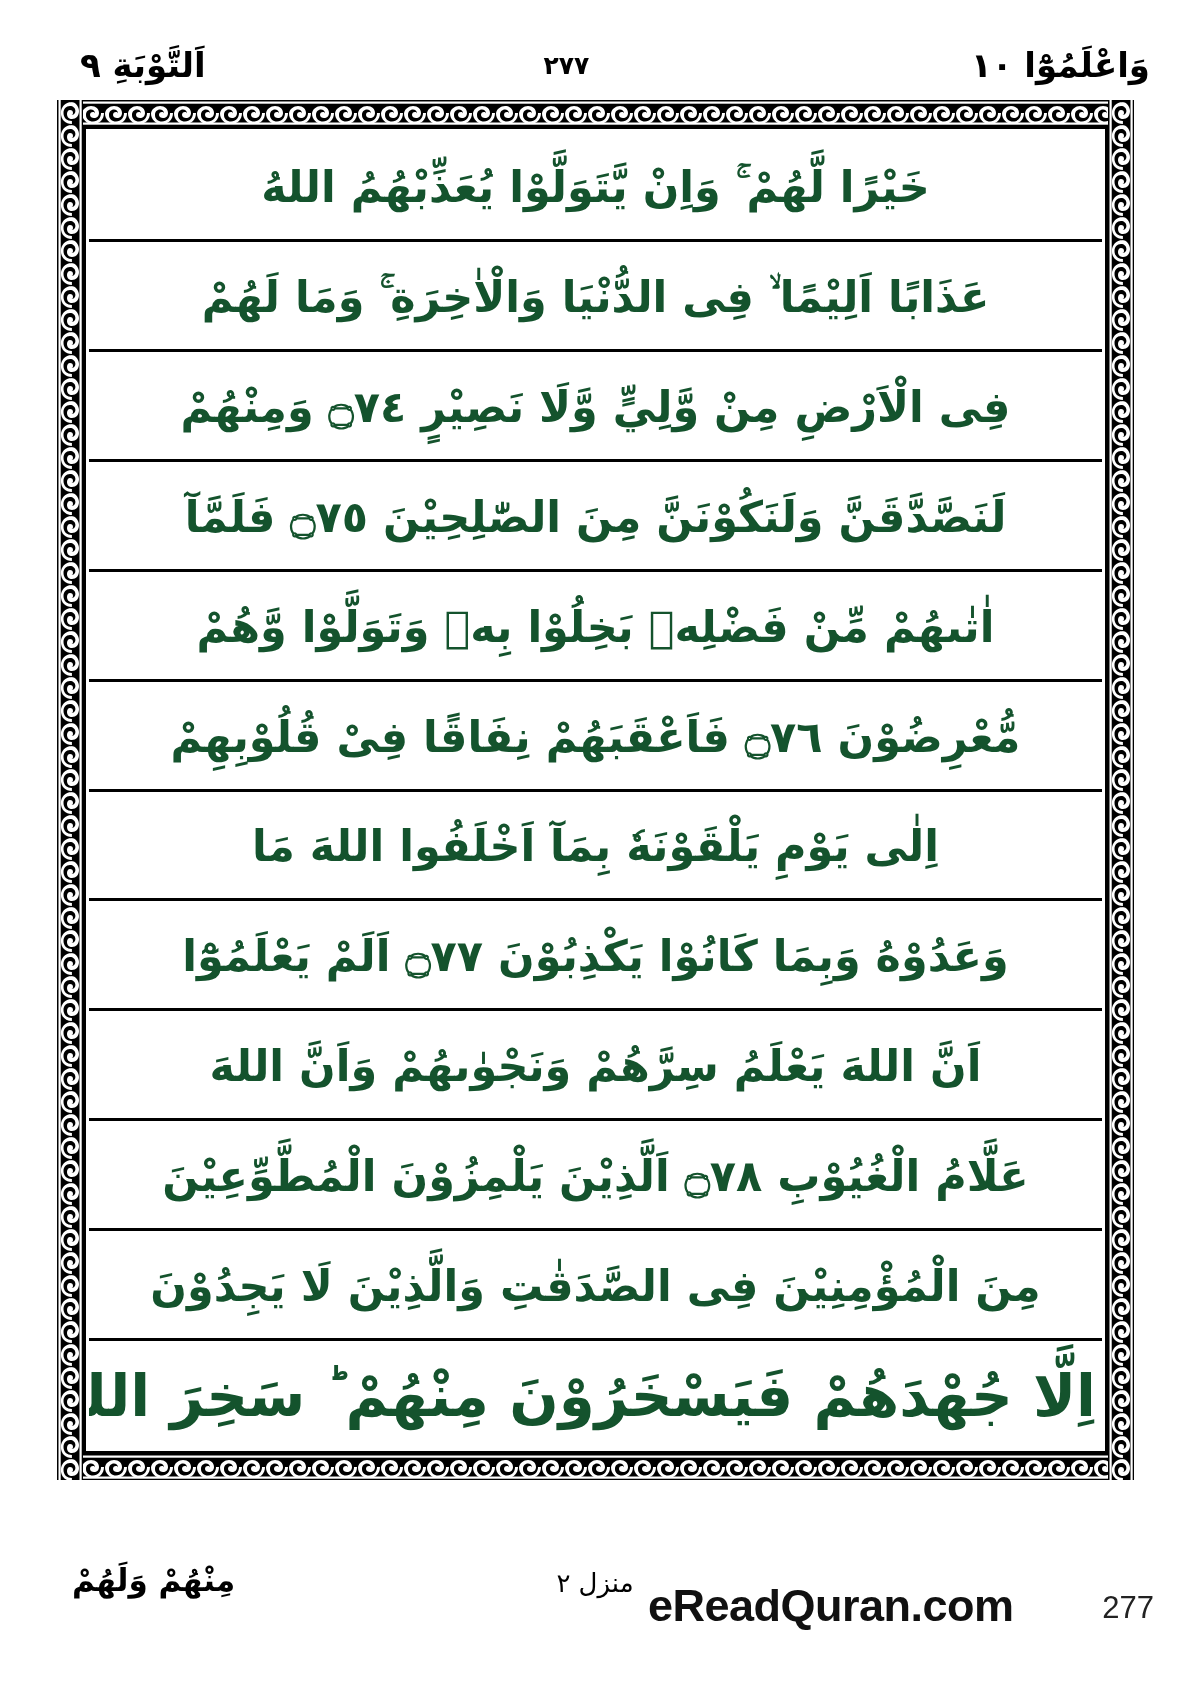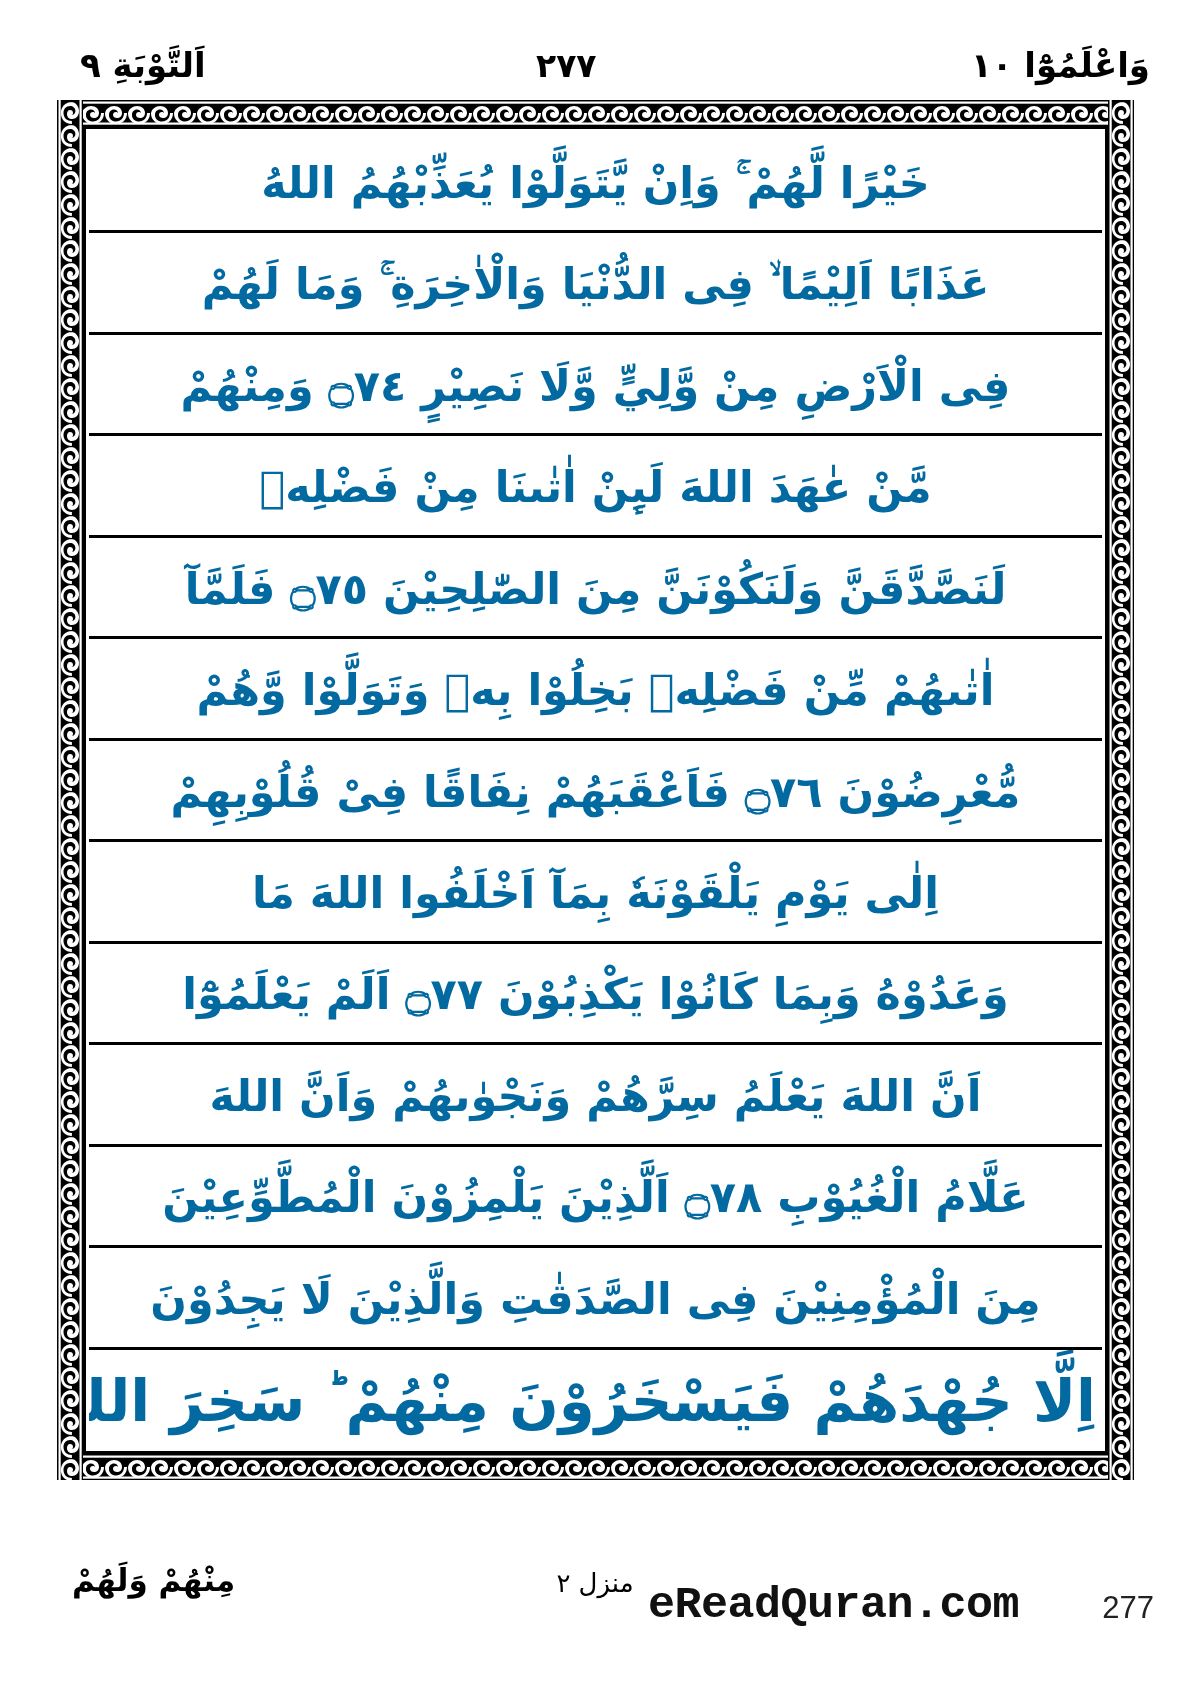--- a/index.html
+++ b/index.html
@@ -36,21 +36,21 @@
     font-family: "DejaVu Sans", "Liberation Sans", sans-serif;
     font-size: 34px;
     font-weight: bold;
     color: #000000;
     line-height: 1;
     white-space: nowrap;
     margin-left: 40px;
   }
   #hdr-juz { text-align: right; }
   #hdr-page-num {
-    font-size: 33px;
+    font-size: 25px;
     font-weight: bold;
     letter-spacing: 1px;
     transform: translateX(-22px);
   }
   #hdr-surah { text-align: left; }
 
   
   #frame {
     position: absolute;
     left: 57px;
@@ -112,21 +112,21 @@
     justify-content: center;
     direction: rtl;
     overflow: hidden;
     padding: 0 6px;
   }
   .ayah-line:last-child { border-bottom: none; }
   .ayah-text {
     font-family: "DejaVu Sans", "Liberation Sans", sans-serif;
     font-size: 43px;
     font-weight: bold;
-    color: #0369a1;
+    color: #14532d;
     line-height: 1.42;
     direction: rtl;
     text-align: center;
     white-space: nowrap;
     width: 100%;
     display: block;
     transform: translateY(2px);
   }
 
   
@@ -158,21 +158,21 @@
     font-size: 26px;
     font-weight: normal;
     color: #000000;
     direction: rtl;
     white-space: nowrap;
   }
   #footer-brand {
     position: absolute;
     left: 648px;
     top: 90px;
-    font-family: Liberation Mono, monospace;
+    font-family: Liberation Sans, sans-serif;
     font-size: 45px;
     font-weight: bold;
     letter-spacing: -0.5px;
     color: #111111;
     white-space: nowrap;
   }
   #footer-pageno {
     position: absolute;
     right: 36px;
     top: 100px;
@@ -471,23 +471,20 @@
         <div class="ayah-line">
           <span class="ayah-text" style="font-size: 43px;">خَيْرًا لَّهُمْ ۚ وَاِنْ يَّتَوَلَّوْا يُعَذِّبْهُمُ اللهُ</span>
         </div>
         <div class="ayah-line">
           <span class="ayah-text" style="font-size: 43px;">عَذَابًا اَلِيْمًا ۙ فِى الدُّنْيَا وَالْاٰخِرَةِ ۚ وَمَا لَهُمْ</span>
         </div>
         <div class="ayah-line">
           <span class="ayah-text" style="font-size: 43px;">فِى الْاَرْضِ مِنْ وَّلِيٍّ وَّلَا نَصِيْرٍ ۝٧٤ وَمِنْهُمْ</span>
         </div>
         <div class="ayah-line">
-          <span class="ayah-text" style="font-size: 43px;">مَّنْ عٰهَدَ اللهَ لَىِٕنْ اٰتٰىنَا مِنْ فَضْلِهٖ</span>
-        </div>
-        <div class="ayah-line">
           <span class="ayah-text" style="font-size: 43px;">لَنَصَّدَّقَنَّ وَلَنَكُوْنَنَّ مِنَ الصّٰلِحِيْنَ ۝٧٥ فَلَمَّآ</span>
         </div>
         <div class="ayah-line">
           <span class="ayah-text" style="font-size: 43px;">اٰتٰىهُمْ مِّنْ فَضْلِهٖ بَخِلُوْا بِهٖ وَتَوَلَّوْا وَّهُمْ</span>
         </div>
         <div class="ayah-line">
           <span class="ayah-text" style="font-size: 43px;">مُّعْرِضُوْنَ ۝٧٦ فَاَعْقَبَهُمْ نِفَاقًا فِىْ قُلُوْبِهِمْ</span>
         </div>
         <div class="ayah-line">
           <span class="ayah-text" style="font-size: 43px;">اِلٰى يَوْمِ يَلْقَوْنَهٗ بِمَآ اَخْلَفُوا اللهَ مَا</span>

